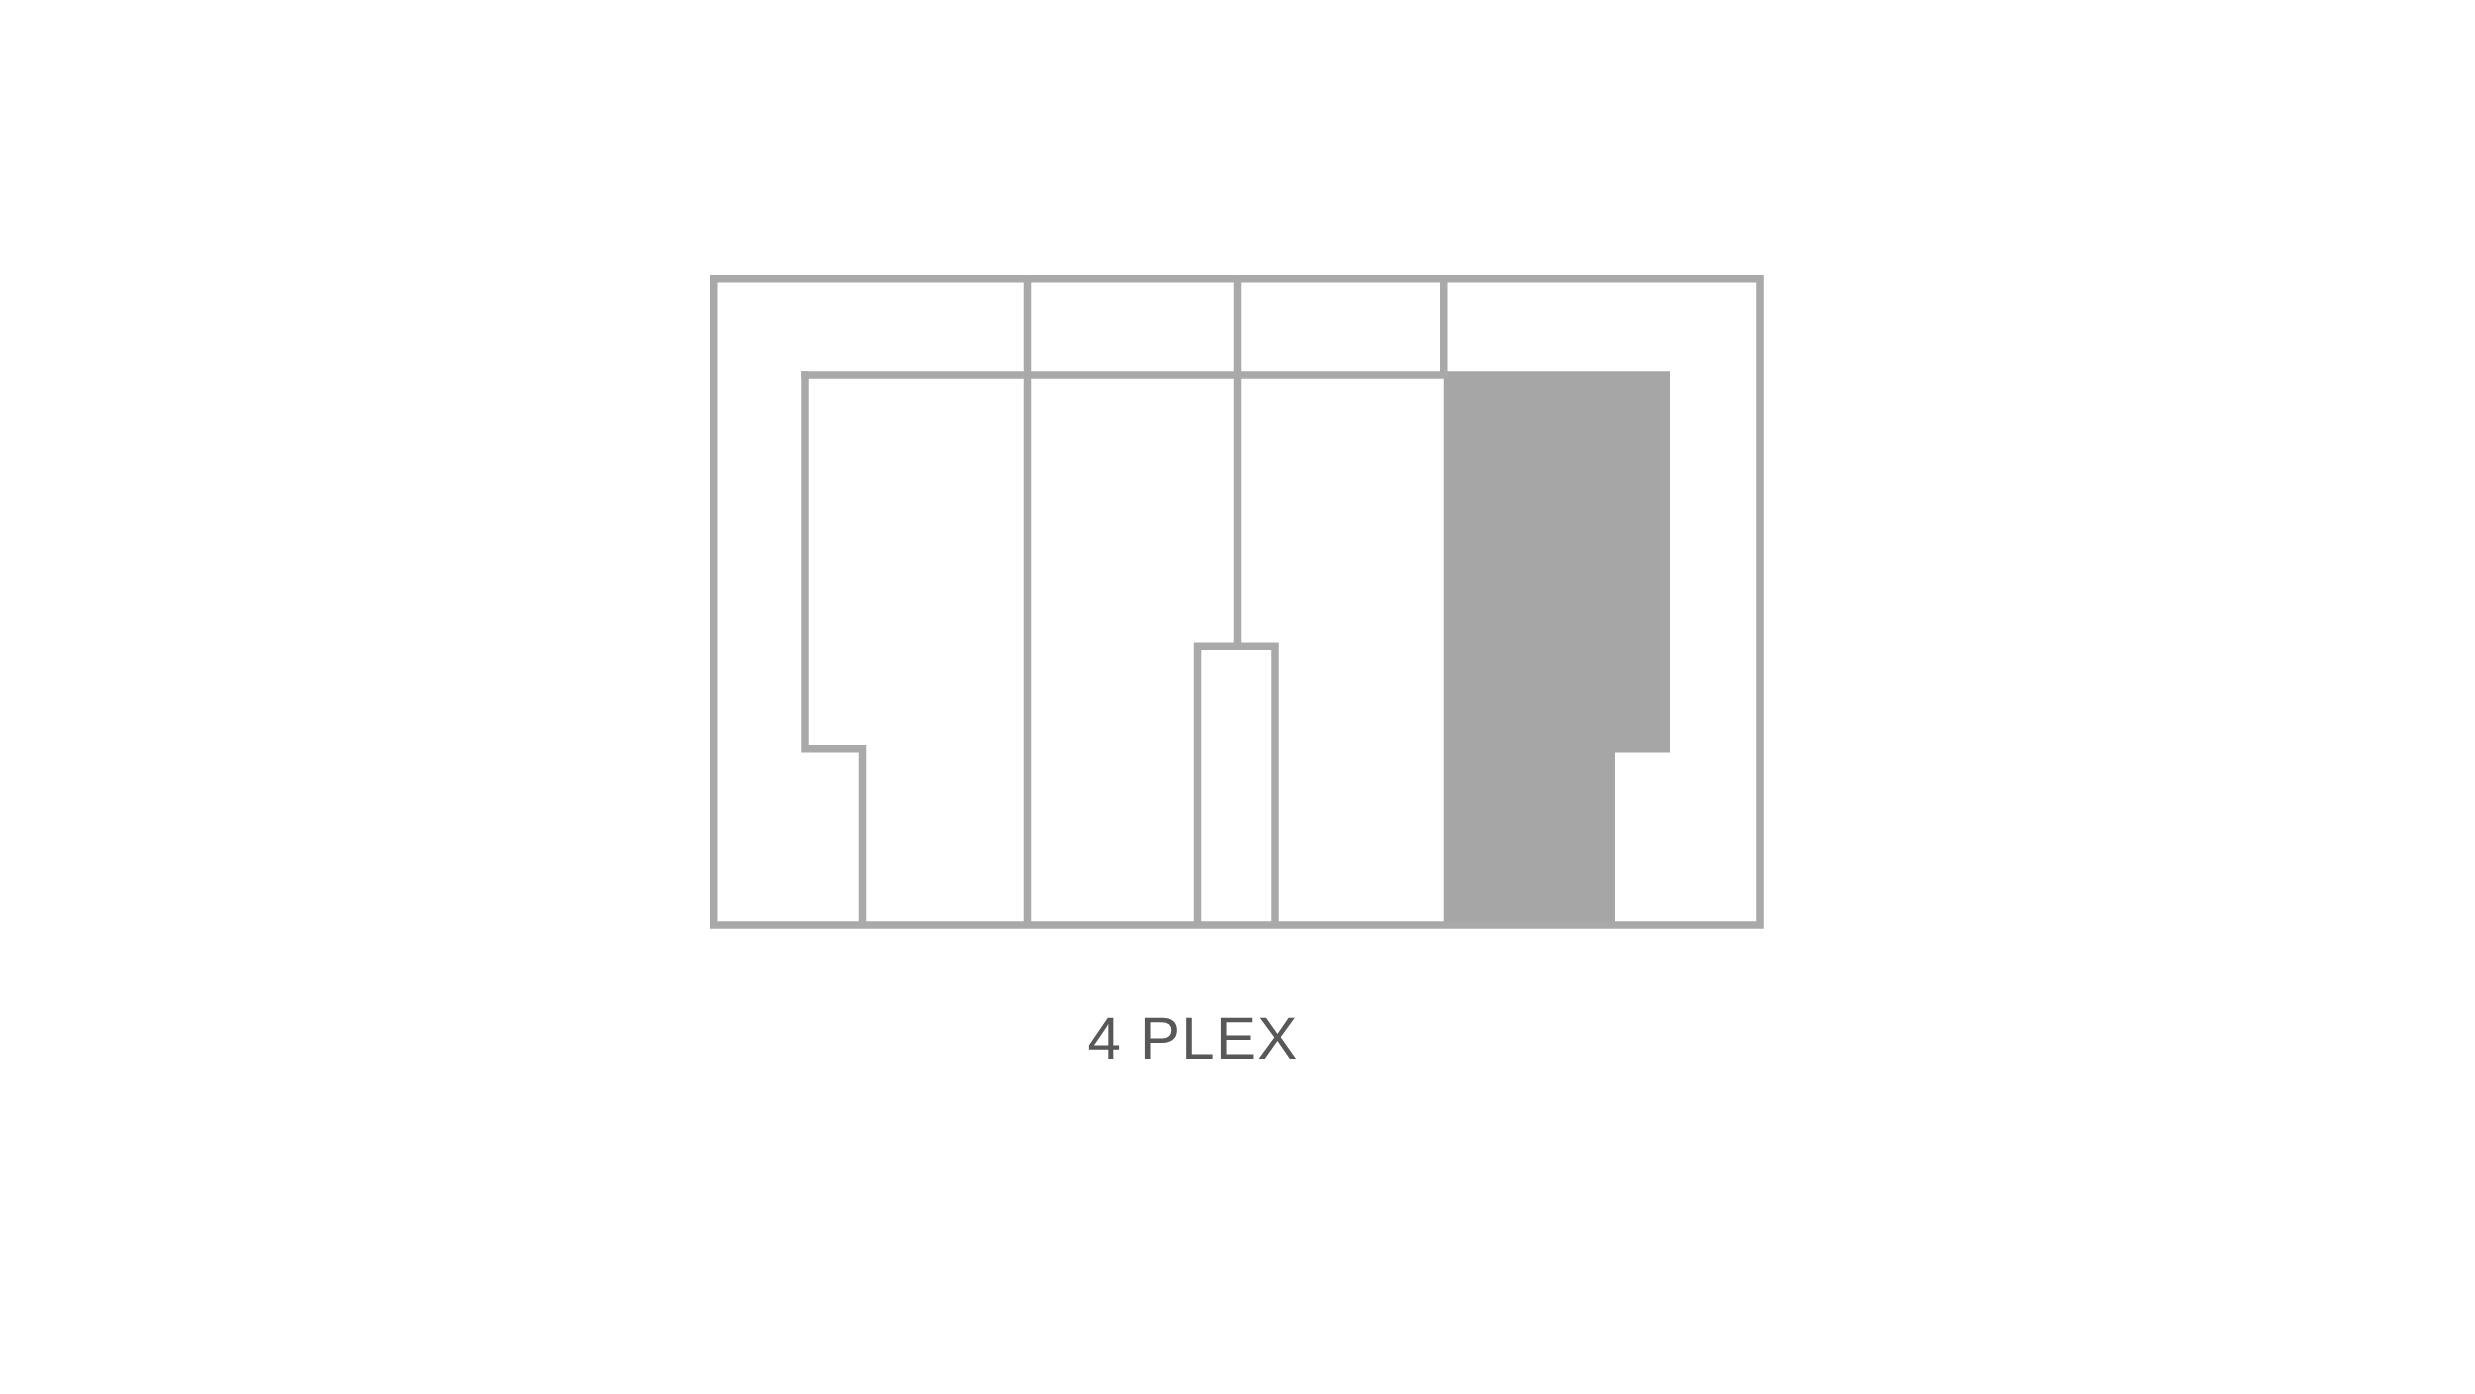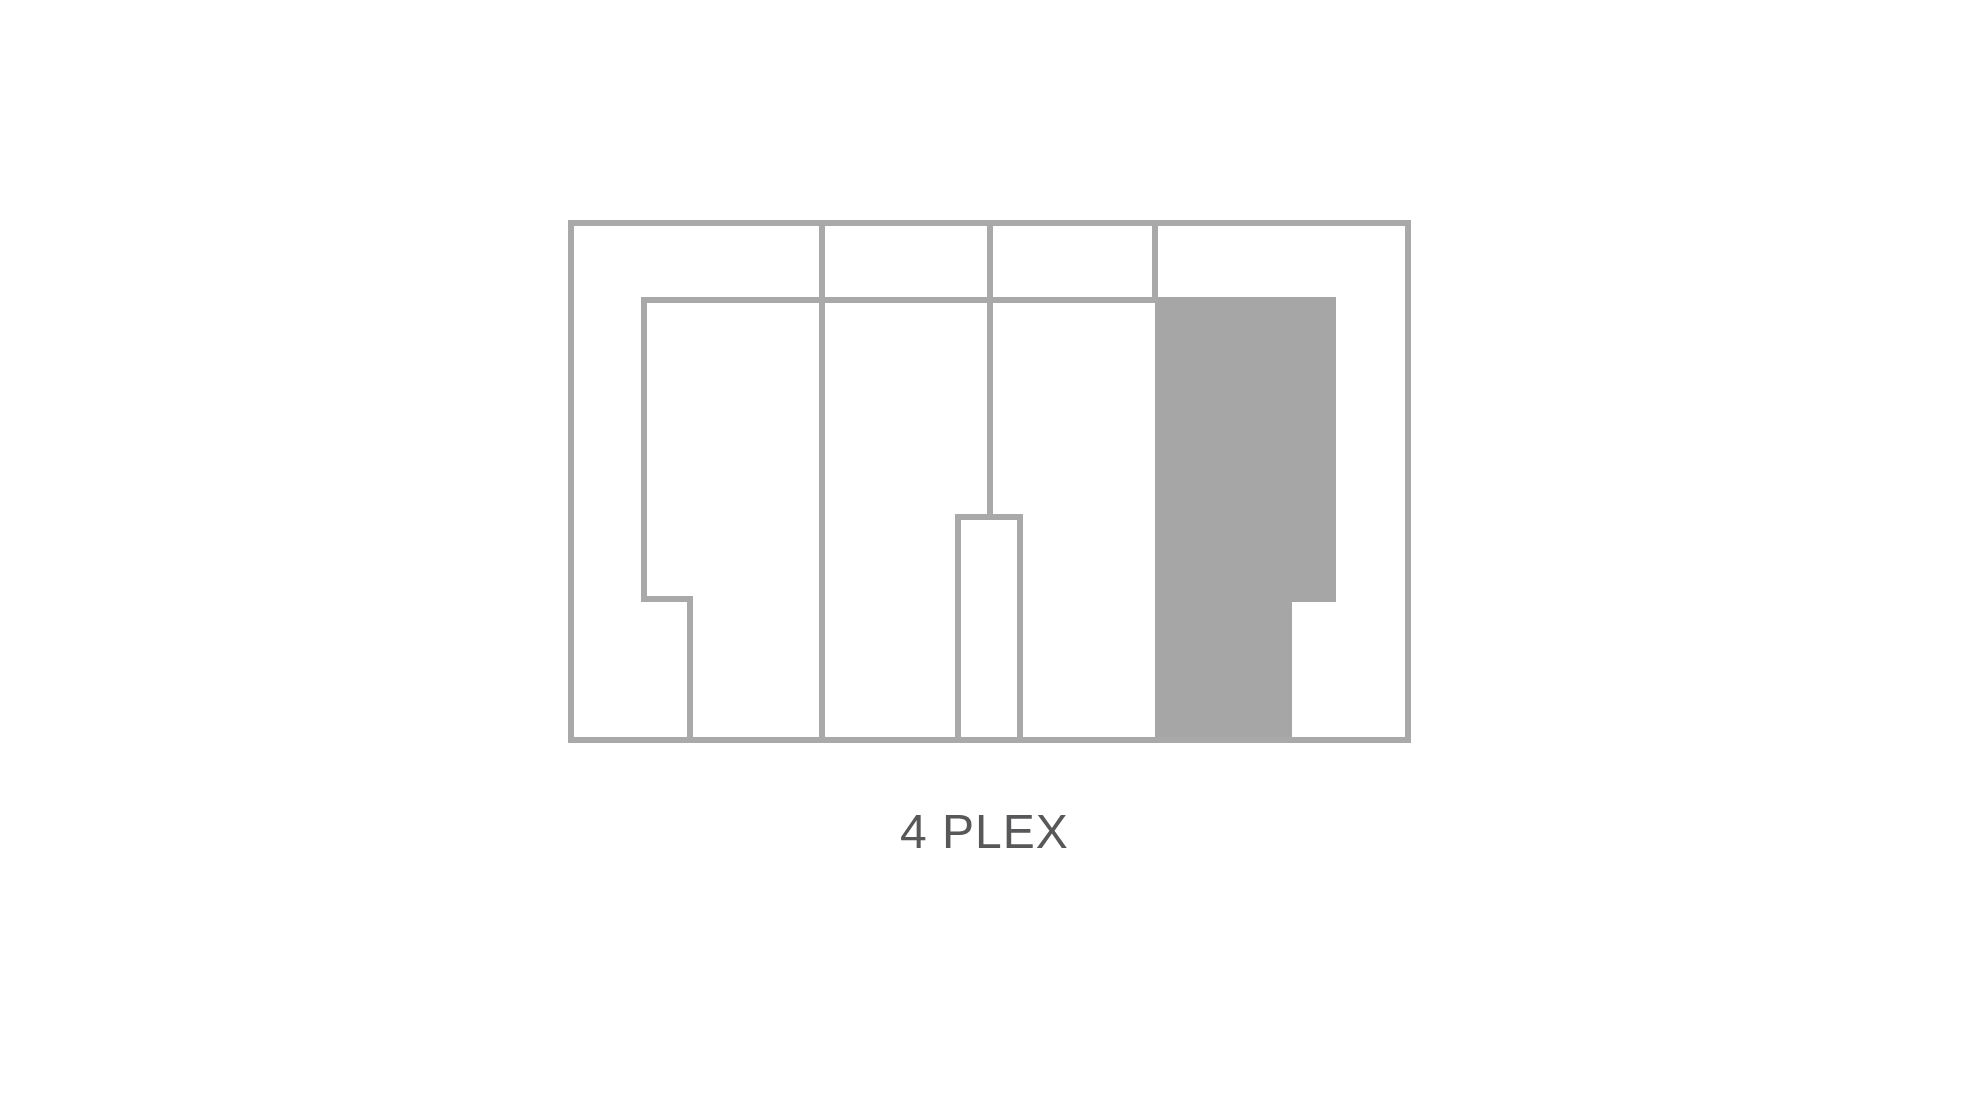--- a/index.html
+++ b/index.html
@@ -36,21 +36,21 @@
     fill: none;
     stroke-linecap: butt;
     stroke-linejoin: miter;
   }
   .plan-fill {
     fill: var(--color-highlight);
     stroke: none;
   }
   .plan-label {
     position: absolute;
-    left: 900px;
+    left: 870px;
     top: 808px;
     font-size: 48px;
     line-height: 1;
     letter-spacing: 1px;
     color: var(--color-label);
     white-space: nowrap;
   }
 </style>
 </head>
 <body>

